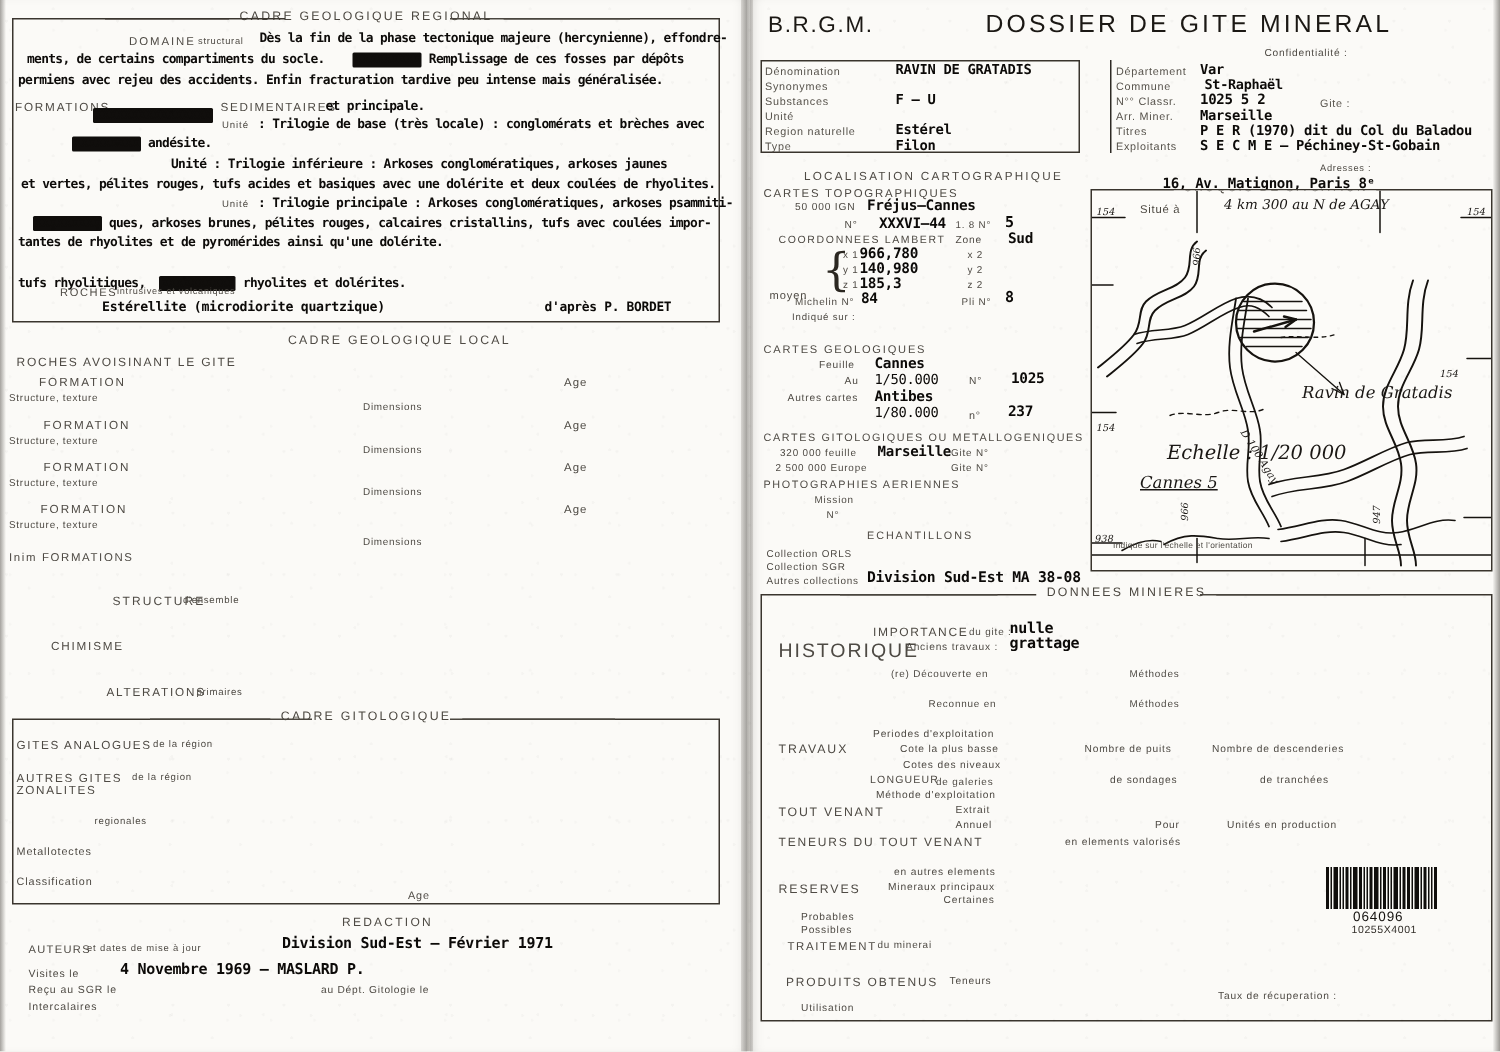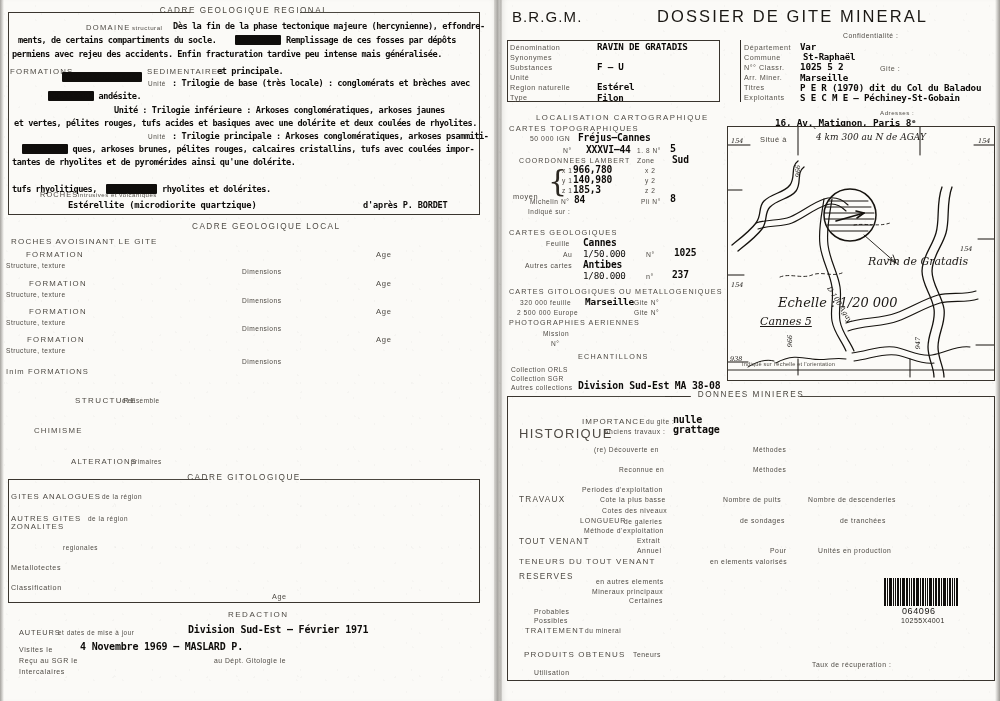--- a/index.html
+++ b/index.html
@@ -461,21 +461,21 @@
   <div class="abs pr" style="left:637px; top:547px; font-size:6.8px;">Annuel</div>
   <div class="abs pr" style="left:770px; top:547px; font-size:6.8px;">Pour</div>
   <div class="abs pr" style="left:818px; top:547px; font-size:6.8px;">Unités en production</div>
 
   <div class="abs pr" style="left:519px; top:557px; font-size:8px; letter-spacing:1.2px;">TENEURS DU TOUT VENANT</div>
   <div class="abs pr" style="left:710px; top:558px; font-size:6.8px;">en elements valorisés</div>
 
   <div class="abs pr" style="left:596px; top:578px; font-size:6.8px;">en autres elements</div>
   <div class="abs pr" style="left:592px; top:588px; font-size:6.8px;">Mineraux principaux</div>
 
-  <div class="abs pr" style="left:519px; top:572px; font-size:8.2px; letter-spacing:1.3px;">RESERVES</div>
+  <div class="abs pr" style="left:519px; top:588px; font-size:8.2px; letter-spacing:1.3px;">RESERVES</div>
   <div class="abs pr" style="left:629px; top:597px; font-size:6.8px;">Certaines</div>
   <div class="abs pr" style="left:534px; top:608px; font-size:6.8px;">Probables</div>
   <div class="abs pr" style="left:534px; top:617px; font-size:6.8px;">Possibles</div>
   <div class="abs pr" style="left:525px; top:626px; font-size:7.6px; letter-spacing:1.1px;">TRAITEMENT</div>
   <div class="abs pr" style="left:585px; top:627px; font-size:6.6px;">du minerai</div>
 
   <div class="abs pr" style="left:524px; top:650px; font-size:8px; letter-spacing:1.2px;">PRODUITS OBTENUS</div>
   <div class="abs pr" style="left:633px; top:651px; font-size:6.8px;">Teneurs</div>
   <div class="abs pr" style="left:812px; top:661px; font-size:6.8px;">Taux de récuperation :</div>
   <div class="abs pr" style="left:534px; top:669px; font-size:6.8px;">Utilisation</div>

